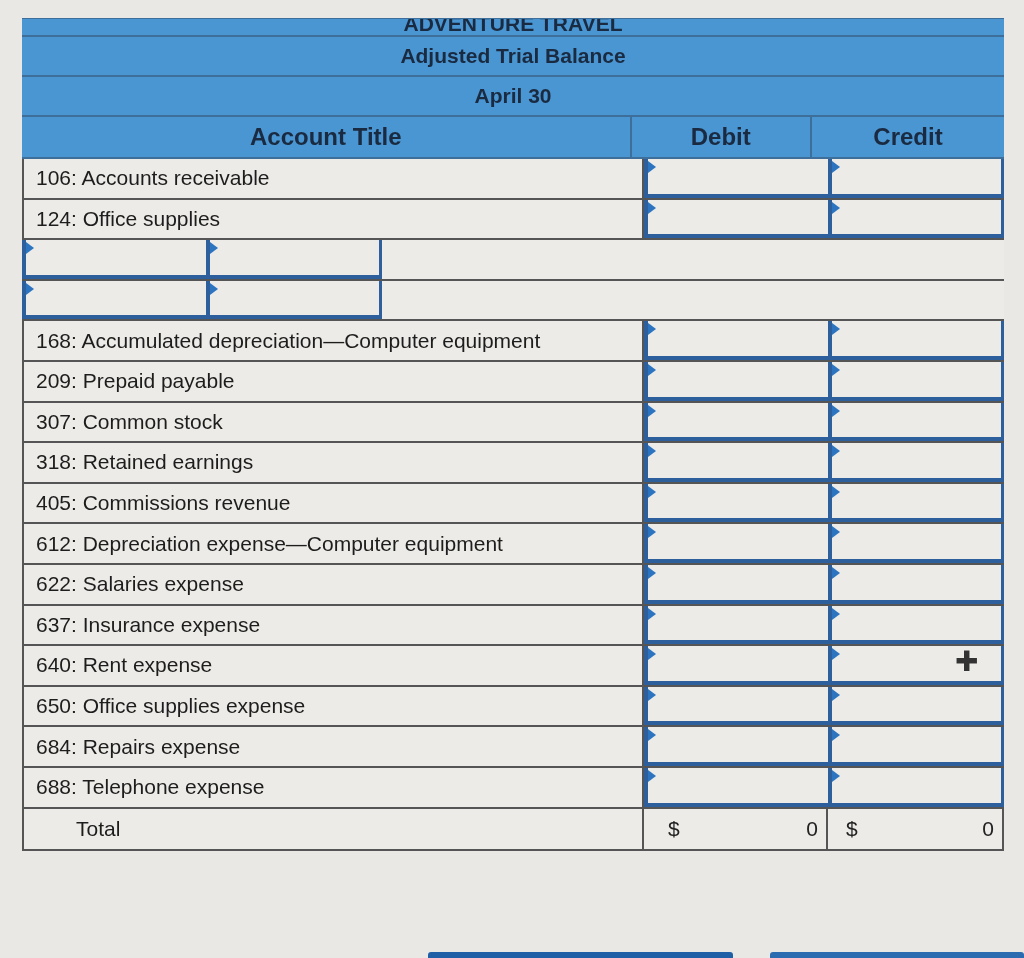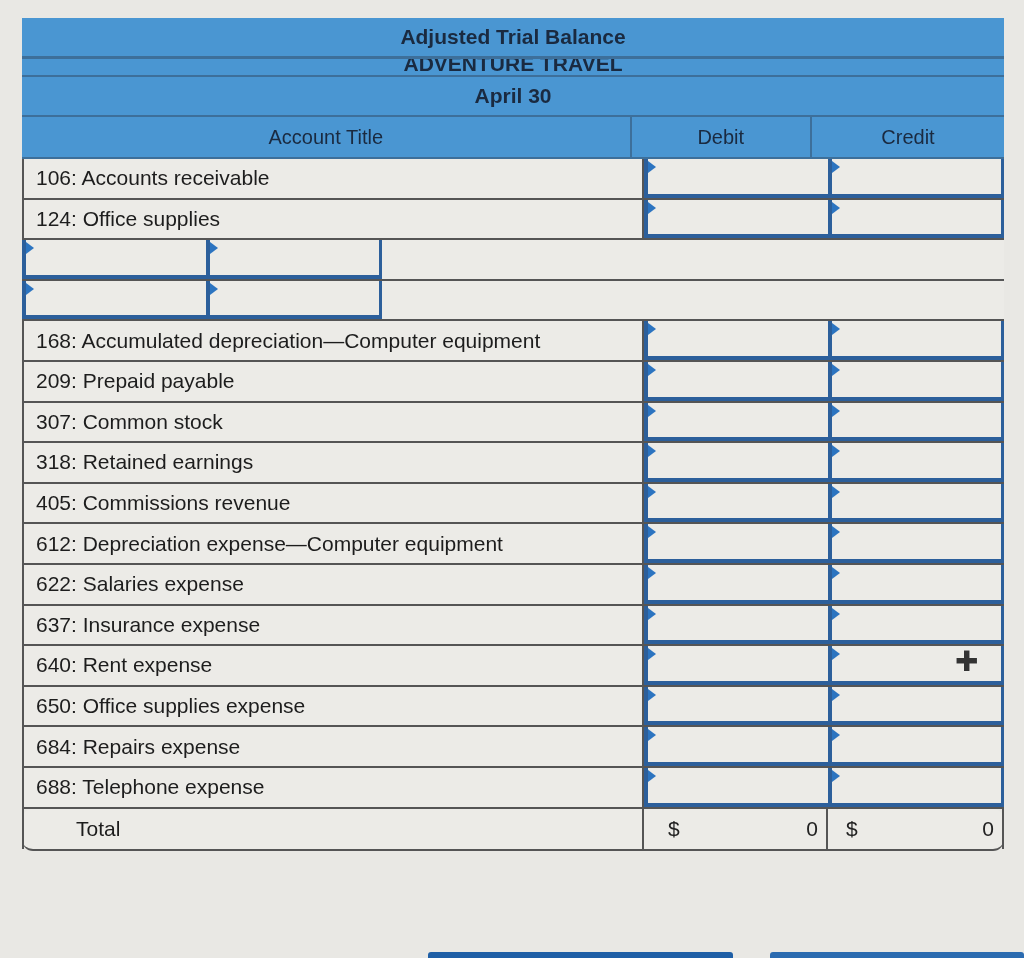--- a/index.html
+++ b/index.html
@@ -21,21 +21,21 @@
     font-size: 21px;
     height: 38px; line-height: 38px;
   }
   .hdr-row.first { height: 16px; line-height: 10px; overflow: hidden; border-top: 1px solid #3d6f9a; }
   .col-hdr {
     display: flex; background: #4a96d2; border-bottom: 2px solid #3d6f9a;
     height: 40px;
   }
   .col-hdr > div {
     display: flex; align-items: center; justify-content: center;
-    font-weight: normal; font-size: 20px; color: #1a2a40;
+    font-weight: bold; font-size: 24px; color: #1a2a40;
   }
   .c-title { width: 620px; border-right: 2px solid #3d6f9a; }
   .c-debit { width: 182px; border-right: 2px solid #3d6f9a; }
   .c-credit { width: 196px; }
 
   .row { display: flex; height: 38.6px; border-bottom: 2px solid #555; background: #ecebe7; }
   .row .title {
     width: 606px; padding-left: 12px;
     border-left: 2px solid #555; border-right: 2px solid #555;
     display: flex; align-items: center;
@@ -51,21 +51,21 @@
   .row .cell input {
     width: 100%; height: 100%; border: none; background: transparent;
     font-family: "Liberation Sans", sans-serif; font-size: 20px; text-align: right;
     padding: 0 8px; box-sizing: border-box; outline: none;
   }
   .flag {
     position: absolute; left: 0; top: 2px; width: 0; height: 0;
     border-top: 6px solid transparent; border-bottom: 6px solid transparent;
     border-left: 8px solid #2c74c0;
   }
-  .total-row { display: flex; height: 40px; background: #ecebe7; border-bottom: 2px solid #555; border-radius: 11px; }
+  .total-row { display: flex; height: 40px; background: #ecebe7; border-bottom: 2px solid #555; }
   .total-row .title {
     width: 566px; padding-left: 52px; border-left: 2px solid #555; border-right: 2px solid #555;
     display: flex; align-items: center; font-size: 21px; color: #1d1d1d;
   }
   .total-row .tot {
     display: flex; align-items: center; justify-content: space-between;
     padding: 0 8px 0 24px; font-size: 21px; color: #222;
     border-right: 2px solid #555; box-sizing: border-box;
   }
   .total-row .tot.debit { width: 184px; }
@@ -73,22 +73,22 @@
   .cursor {
     position: absolute; left: 955px; top: 645px; font-size: 28px; color: #333;
     text-shadow: 0 0 1px #fff;
   }
   .btn-bar { position: absolute; top: 952px; height: 8px; background: #1f5fa6; border-radius: 3px 3px 0 0; }
 </style>
 </head>
 <body>
 
 <div class="sheet">
+  <div class="hdr-row first">ADVENTURE TRAVEL</div>
   <div class="hdr-row">Adjusted Trial Balance</div>
-  <div class="hdr-row first">ADVENTURE TRAVEL</div>
   <div class="hdr-row">April 30</div>
   <div class="col-hdr">
     <div class="c-title">Account Title</div>
     <div class="c-debit">Debit</div>
     <div class="c-credit">Credit</div>
   </div>
   <div id="rows">
       <div class="row">
         <div class="title">106: Accounts receivable</div>
         <div class="cell debit"><span class="flag"></span><input value="" style=""></div>

